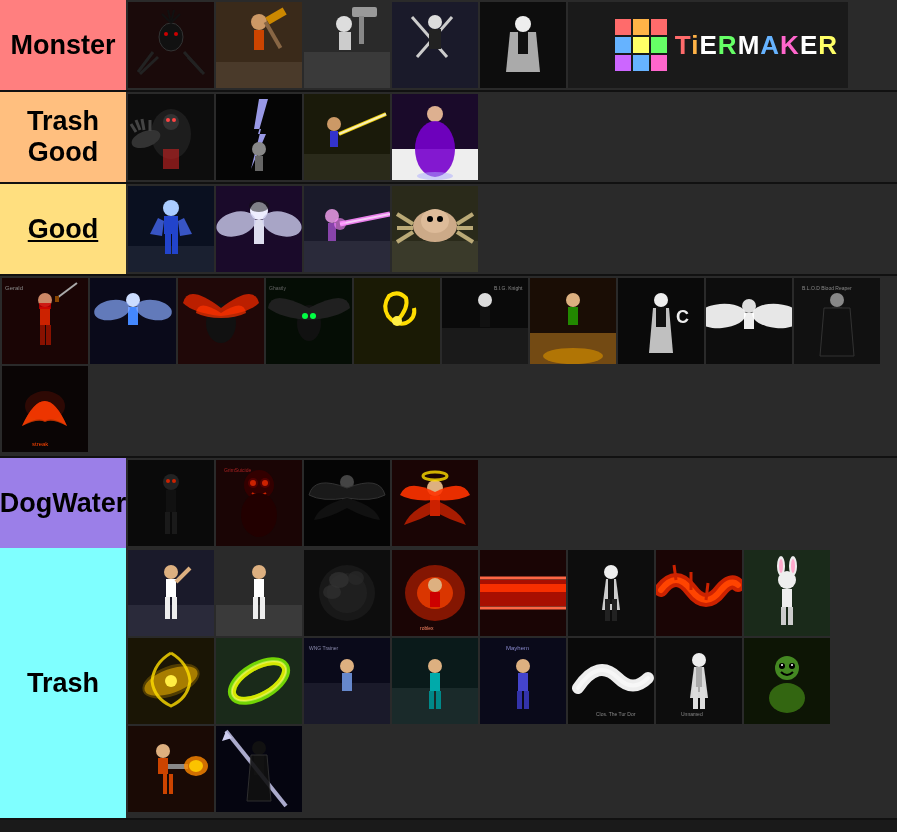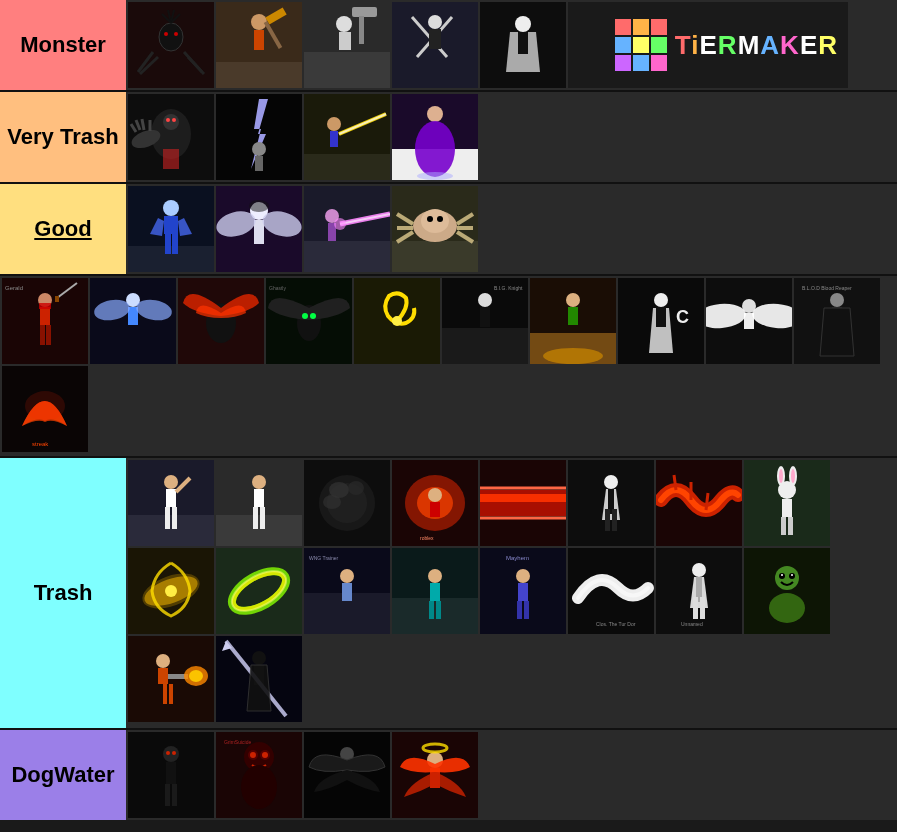--- a/index.html
+++ b/index.html
@@ -24,21 +24,21 @@
       width: 100%;
       border-bottom: 2px solid #111;
     }
 
     .label-cell {
       min-width: 126px;
       width: 126px;
       display: flex;
       align-items: center;
       justify-content: center;
-      font-size: 22px;
+      font-size: 27px;
       font-weight: bold;
       color: #000;
       text-align: center;
       padding: 4px;
       flex-shrink: 0;
     }
 
     .items-cell {
       flex: 1;
       background: #2a2a2a;
@@ -156,21 +156,21 @@
           </div>
           <div style="font-size:26px; font-weight:900; font-family: Arial Black, Arial; letter-spacing:1px; line-height:1;">
             <span style="color:#ff6b6b;">T</span><span style="color:#ffb347;">i</span><span style="color:#ffffff;">E</span><span style="color:#66ff66;">R</span><span style="color:#ffffff;">M</span><span style="color:#66b3ff;">A</span><span style="color:#ff66cc;">K</span><span style="color:#ffffff;">E</span><span style="color:#ffff66;">R</span>
           </div>
         </div>
       </div>
     </div>
   </div>
 
   <div class="row-section">
-    <div class="label-cell tier-very-good">Very Trash</div>
+    <div class="label-cell tier-very-good">Trash Good</div>
     <div class="items-cell">
       <div class="item-box">
         <svg class="char-bg" viewBox="0 0 86 86" xmlns="http://www.w3.org/2000/svg">
           <rect width="86" height="86" fill="#0d0d0d"></rect>
 
           <ellipse cx="43" cy="40" rx="20" ry="25" fill="#222" opacity="0.8"></ellipse>
 
           <ellipse cx="18" cy="45" rx="15" ry="8" fill="#333" transform="rotate(-20 18 45)"></ellipse>
           <line x1="8" y1="38" x2="3" y2="30" stroke="#444" stroke-width="3"></line>
           <line x1="12" y1="36" x2="8" y2="26" stroke="#444" stroke-width="3"></line>
@@ -409,20 +409,83 @@
       </div>
       <div class="item-box">
         <svg class="char-bg" viewBox="0 0 86 86" xmlns="http://www.w3.org/2000/svg">
           <rect width="86" height="86" fill="#0a0505"></rect>
 
           <path d="M20,60 Q43,10 65,60 Q50,50 43,55 Q36,50 20,60" fill="#cc2200" opacity="0.9"></path>
           <path d="M20,60 Q43,10 65,60 Q50,52 43,56 Q36,52 20,60" fill="#ff4400" opacity="0.7"></path>
 
           <ellipse cx="43" cy="40" rx="20" ry="15" fill="#ff2200" opacity="0.15"></ellipse>
           <text x="30" y="80" font-size="6" fill="#ff4400">streak</text>
+        </svg>
+      </div>
+    </div>
+  </div>
+
+  <div class="row-section" style="border-bottom: none;">
+    <div class="label-cell tier-dogwater">DogWater</div>
+    <div class="items-cell">
+      <div class="item-box">
+        <svg class="char-bg" viewBox="0 0 86 86" xmlns="http://www.w3.org/2000/svg">
+          <rect width="86" height="86" fill="#0a0a0a"></rect>
+
+          <circle cx="43" cy="22" r="8" fill="#222"></circle>
+          <rect x="38" y="30" width="10" height="22" fill="#111"></rect>
+          <rect x="37" y="52" width="5" height="22" fill="#1a1a1a"></rect>
+          <rect x="44" y="52" width="5" height="22" fill="#1a1a1a"></rect>
+
+          <circle cx="40" cy="21" r="2" fill="#cc2200"></circle>
+          <circle cx="46" cy="21" r="2" fill="#cc2200"></circle>
+        </svg>
+      </div>
+      <div class="item-box">
+        <svg class="char-bg" viewBox="0 0 86 86" xmlns="http://www.w3.org/2000/svg">
+          <rect width="86" height="86" fill="#1a0505"></rect>
+
+          <circle cx="43" cy="25" r="15" fill="#330000"></circle>
+
+          <circle cx="37" cy="23" r="5" fill="#550000"></circle>
+          <circle cx="49" cy="23" r="5" fill="#550000"></circle>
+          <circle cx="37" cy="23" r="3" fill="#cc2200"></circle>
+          <circle cx="49" cy="23" r="3" fill="#cc2200"></circle>
+          <path d="M36,33 Q43,38 50,33" stroke="#cc2200" stroke-width="2" fill="none"></path>
+          <ellipse cx="43" cy="55" rx="18" ry="22" fill="#220000"></ellipse>
+          <text x="8" y="12" font-size="5" fill="#aa2222">GrimSuicide</text>
+        </svg>
+      </div>
+      <div class="item-box">
+        <svg class="char-bg" viewBox="0 0 86 86" xmlns="http://www.w3.org/2000/svg">
+          <rect width="86" height="86" fill="#050505"></rect>
+
+          <circle cx="43" cy="22" r="7" fill="#444"></circle>
+          <rect x="38" y="29" width="10" height="18" fill="#222"></rect>
+
+          <path d="M43,28 Q10,15 5,35 Q18,42 43,38" fill="#1a1a1a" stroke="#333" stroke-width="1"></path>
+          <path d="M43,28 Q76,15 81,35 Q68,42 43,38" fill="#1a1a1a" stroke="#333" stroke-width="1"></path>
+
+          <path d="M43,38 Q15,45 10,60 Q25,58 43,48" fill="#111"></path>
+          <path d="M43,38 Q71,45 76,60 Q61,58 43,48" fill="#111"></path>
+        </svg>
+      </div>
+      <div class="item-box">
+        <svg class="char-bg" viewBox="0 0 86 86" xmlns="http://www.w3.org/2000/svg">
+          <rect width="86" height="86" fill="#1a0505"></rect>
+
+          <circle cx="43" cy="28" r="8" fill="#ddb080"></circle>
+          <rect x="38" y="36" width="10" height="20" fill="#cc2200"></rect>
+
+          <path d="M43,32 Q15,18 8,35 Q20,42 43,40" fill="#ff3300" opacity="0.9"></path>
+          <path d="M43,32 Q71,18 78,35 Q66,42 43,40" fill="#ff3300" opacity="0.9"></path>
+          <path d="M43,40 Q18,50 12,65 Q28,60 43,52" fill="#cc2200" opacity="0.8"></path>
+          <path d="M43,40 Q68,50 74,65 Q58,60 43,52" fill="#cc2200" opacity="0.8"></path>
+
+          <ellipse cx="43" cy="16" rx="12" ry="4" fill="none" stroke="#ffdd00" stroke-width="3" opacity="0.8"></ellipse>
         </svg>
       </div>
     </div>
   </div>
 
   <div class="row-section">
     <div class="label-cell tier-trash">Trash</div>
     <div class="items-cell" style="min-height: 270px;">
 
       <div class="item-box">
@@ -634,76 +697,13 @@
 
           <line x1="10" y1="5" x2="70" y2="80" stroke="#aaaacc" stroke-width="4"></line>
           <polygon points="10,5 6,15 16,12" fill="#ccccee"></polygon>
 
           <polygon points="35,29 51,29 55,75 31,75" fill="#111" stroke="#333" stroke-width="1" opacity="0.9"></polygon>
         </svg>
       </div>
     </div>
   </div>
 
-  <div class="row-section" style="border-bottom: none;">
-    <div class="label-cell tier-dogwater">DogWater</div>
-    <div class="items-cell">
-      <div class="item-box">
-        <svg class="char-bg" viewBox="0 0 86 86" xmlns="http://www.w3.org/2000/svg">
-          <rect width="86" height="86" fill="#0a0a0a"></rect>
-
-          <circle cx="43" cy="22" r="8" fill="#222"></circle>
-          <rect x="38" y="30" width="10" height="22" fill="#111"></rect>
-          <rect x="37" y="52" width="5" height="22" fill="#1a1a1a"></rect>
-          <rect x="44" y="52" width="5" height="22" fill="#1a1a1a"></rect>
-
-          <circle cx="40" cy="21" r="2" fill="#cc2200"></circle>
-          <circle cx="46" cy="21" r="2" fill="#cc2200"></circle>
-        </svg>
-      </div>
-      <div class="item-box">
-        <svg class="char-bg" viewBox="0 0 86 86" xmlns="http://www.w3.org/2000/svg">
-          <rect width="86" height="86" fill="#1a0505"></rect>
-
-          <circle cx="43" cy="25" r="15" fill="#330000"></circle>
-
-          <circle cx="37" cy="23" r="5" fill="#550000"></circle>
-          <circle cx="49" cy="23" r="5" fill="#550000"></circle>
-          <circle cx="37" cy="23" r="3" fill="#cc2200"></circle>
-          <circle cx="49" cy="23" r="3" fill="#cc2200"></circle>
-          <path d="M36,33 Q43,38 50,33" stroke="#cc2200" stroke-width="2" fill="none"></path>
-          <ellipse cx="43" cy="55" rx="18" ry="22" fill="#220000"></ellipse>
-          <text x="8" y="12" font-size="5" fill="#aa2222">GrimSuicide</text>
-        </svg>
-      </div>
-      <div class="item-box">
-        <svg class="char-bg" viewBox="0 0 86 86" xmlns="http://www.w3.org/2000/svg">
-          <rect width="86" height="86" fill="#050505"></rect>
-
-          <circle cx="43" cy="22" r="7" fill="#444"></circle>
-          <rect x="38" y="29" width="10" height="18" fill="#222"></rect>
-
-          <path d="M43,28 Q10,15 5,35 Q18,42 43,38" fill="#1a1a1a" stroke="#333" stroke-width="1"></path>
-          <path d="M43,28 Q76,15 81,35 Q68,42 43,38" fill="#1a1a1a" stroke="#333" stroke-width="1"></path>
-
-          <path d="M43,38 Q15,45 10,60 Q25,58 43,48" fill="#111"></path>
-          <path d="M43,38 Q71,45 76,60 Q61,58 43,48" fill="#111"></path>
-        </svg>
-      </div>
-      <div class="item-box">
-        <svg class="char-bg" viewBox="0 0 86 86" xmlns="http://www.w3.org/2000/svg">
-          <rect width="86" height="86" fill="#1a0505"></rect>
-
-          <circle cx="43" cy="28" r="8" fill="#ddb080"></circle>
-          <rect x="38" y="36" width="10" height="20" fill="#cc2200"></rect>
-
-          <path d="M43,32 Q15,18 8,35 Q20,42 43,40" fill="#ff3300" opacity="0.9"></path>
-          <path d="M43,32 Q71,18 78,35 Q66,42 43,40" fill="#ff3300" opacity="0.9"></path>
-          <path d="M43,40 Q18,50 12,65 Q28,60 43,52" fill="#cc2200" opacity="0.8"></path>
-          <path d="M43,40 Q68,50 74,65 Q58,60 43,52" fill="#cc2200" opacity="0.8"></path>
-
-          <ellipse cx="43" cy="16" rx="12" ry="4" fill="none" stroke="#ffdd00" stroke-width="3" opacity="0.8"></ellipse>
-        </svg>
-      </div>
-    </div>
-  </div>
-
 </div>
 
 </body></html>

